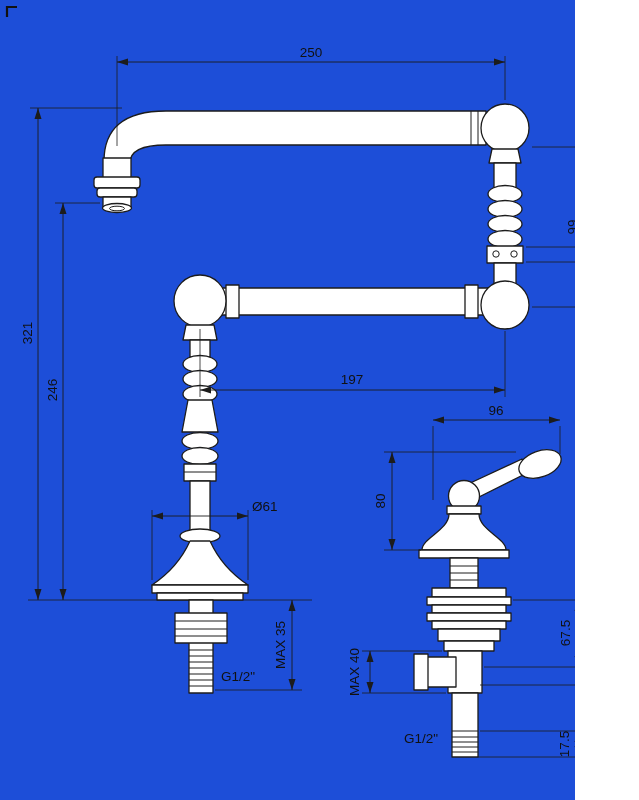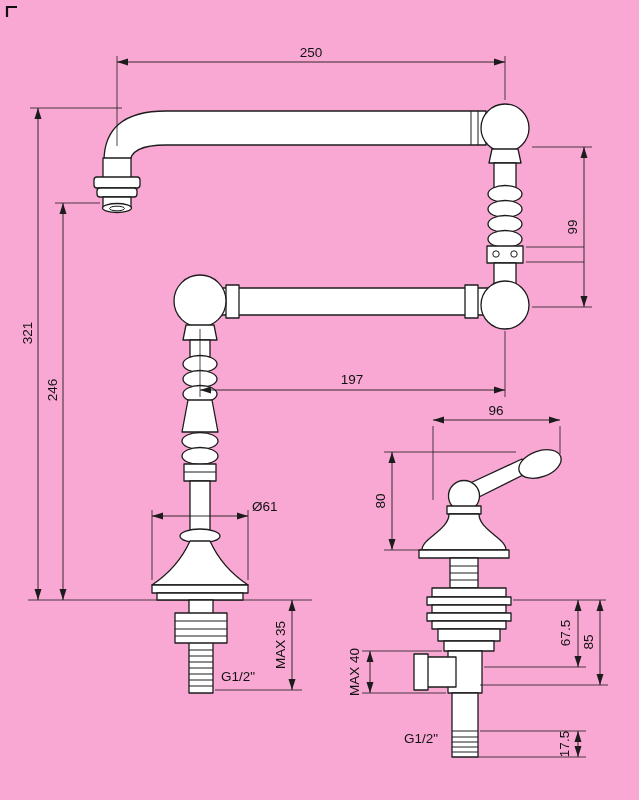--- a/index.html
+++ b/index.html
@@ -1,17 +1,17 @@
 <!DOCTYPE html>
 <html><head>
 <meta charset="utf-8">
 <style>
   html,body{margin:0;padding:0;background:#ffffff;}
   body{width:639px;height:800px;font-family:"Liberation Sans",sans-serif;}
-  .stage{position:relative;width:639px;height:800px;background:#f9a8d4;overflow:hidden;}
+  .stage{position:relative;width:575px;height:800px;background:#1d4ed8;overflow:hidden;}
   svg{display:block;}
   .body-line{fill:#ffffff;stroke:#1c1c1c;stroke-width:1.3;stroke-linejoin:round;}
   .detail{fill:none;stroke:#1c1c1c;stroke-width:1;}
   .dim{stroke:#1c1c1c;stroke-width:0.9;fill:none;}
   .ext{stroke:#1c1c1c;stroke-width:0.8;fill:none;}
   text{font-family:"Liberation Sans",sans-serif;font-size:13.5px;fill:#111111;}
   .mid{text-anchor:middle;}
 </style>
 </head>
 <body>

